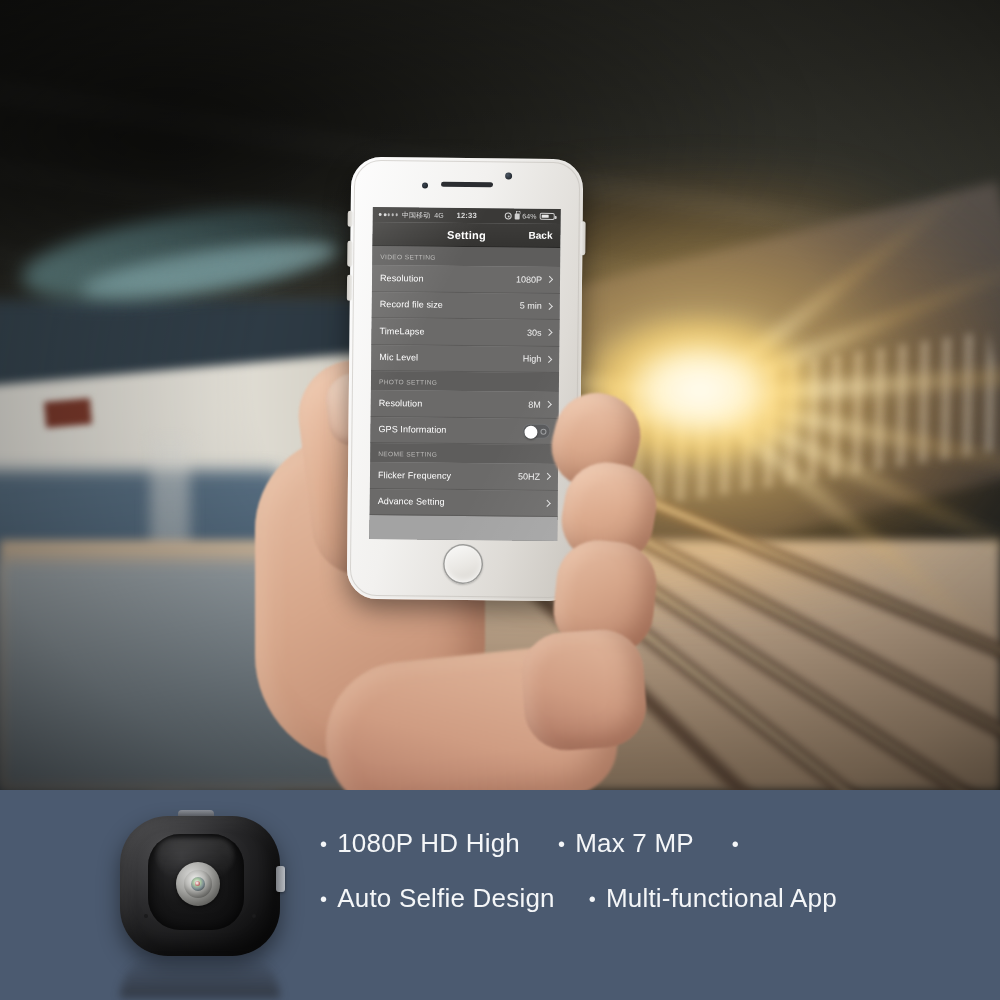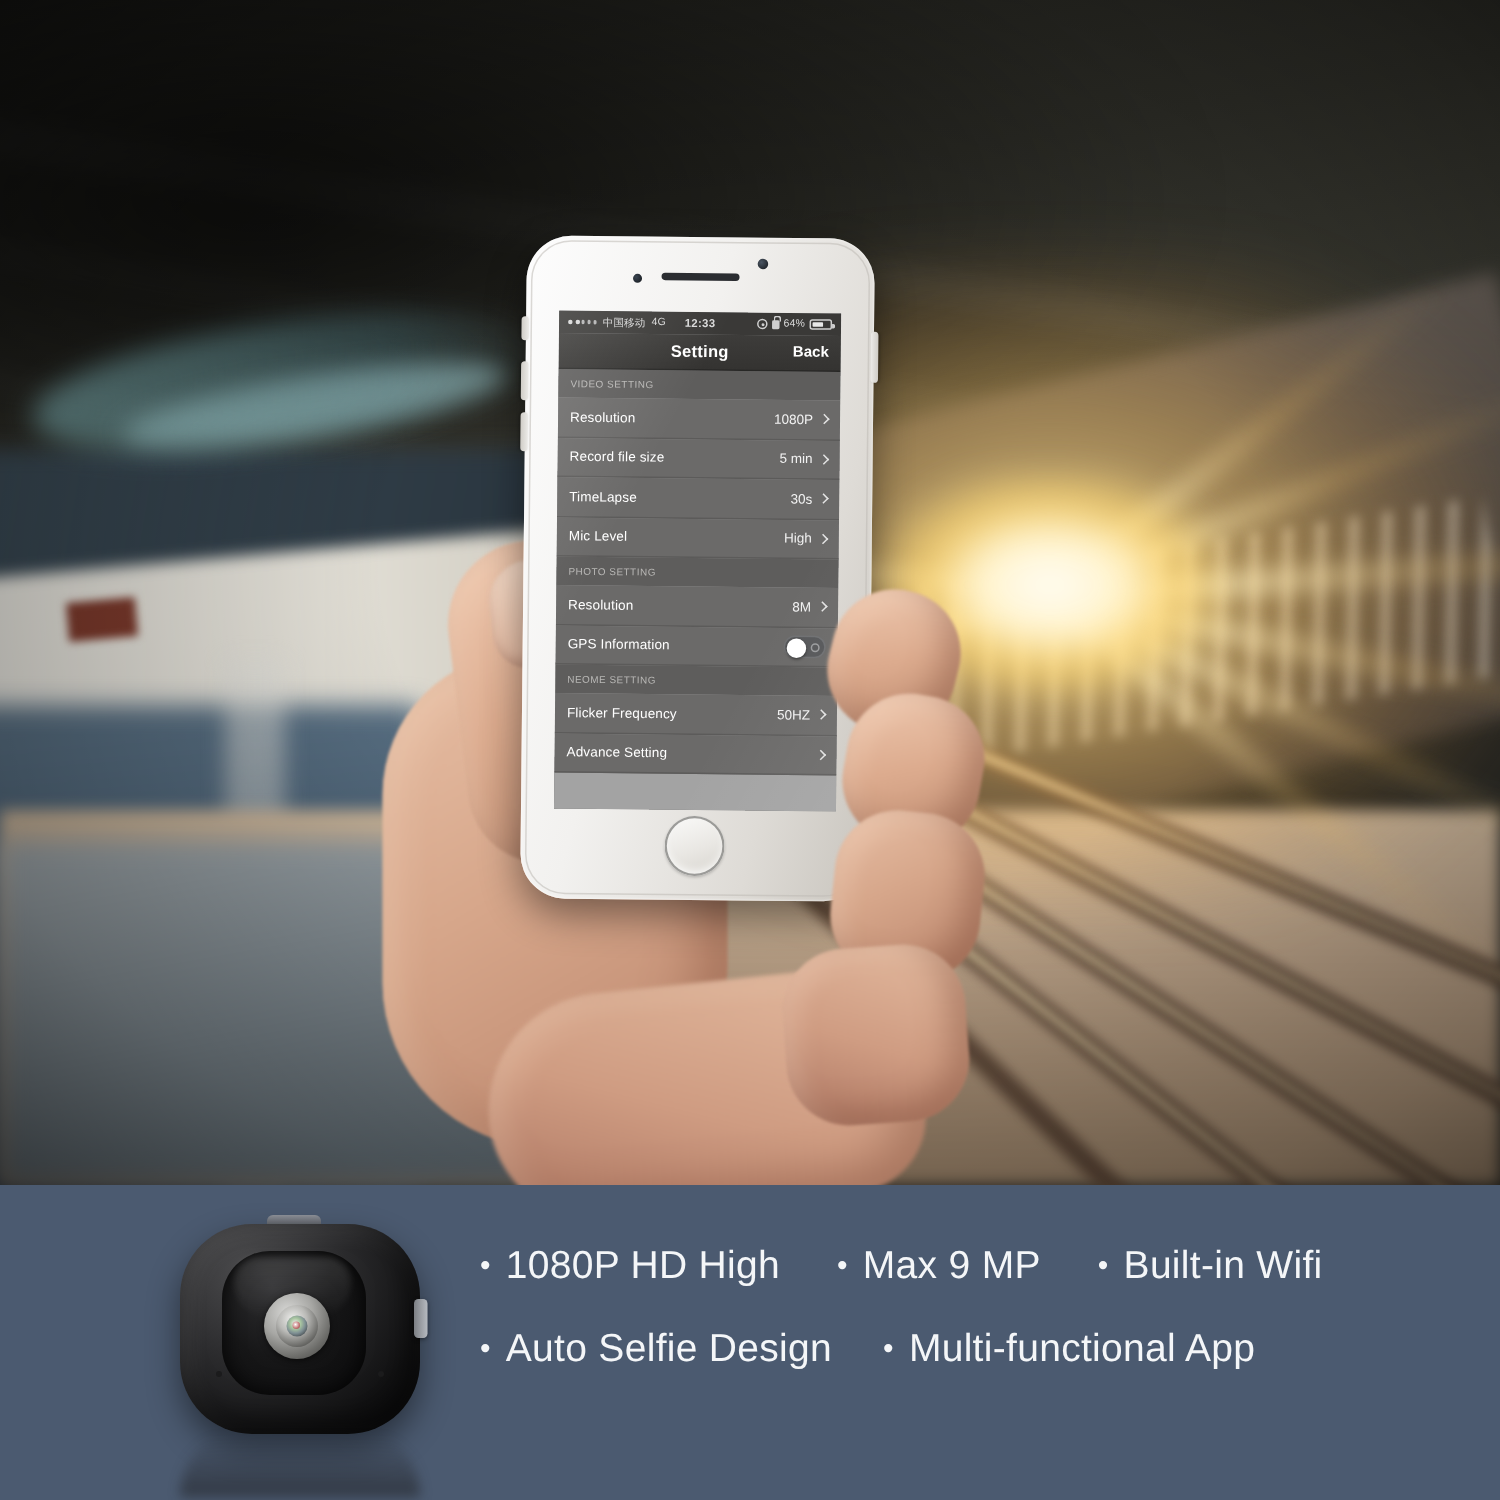--- a/index.html
+++ b/index.html
@@ -560,25 +560,24 @@
   </div>
 
   <div class="features">
     <div class="feat-row">
       <span class="feat sp1">
         <span class="dot">•</span>
         <span>1080P HD High</span>
       </span>
       <span class="feat sp1">
         <span class="dot">•</span>
-        <span>Max 9 MP</span>
+        <span>Max 7 MP</span>
       </span>
       <span class="feat">
         <span class="dot">•</span>
-        <span>Built-in Wifi</span>
       </span>
     </div>
     <div class="feat-row">
       <span class="feat sp2">
         <span class="dot">•</span>
         <span>Auto Selfie Design</span>
       </span>
       <span class="feat">
         <span class="dot">•</span>
         <span>Multi-functional App</span>

